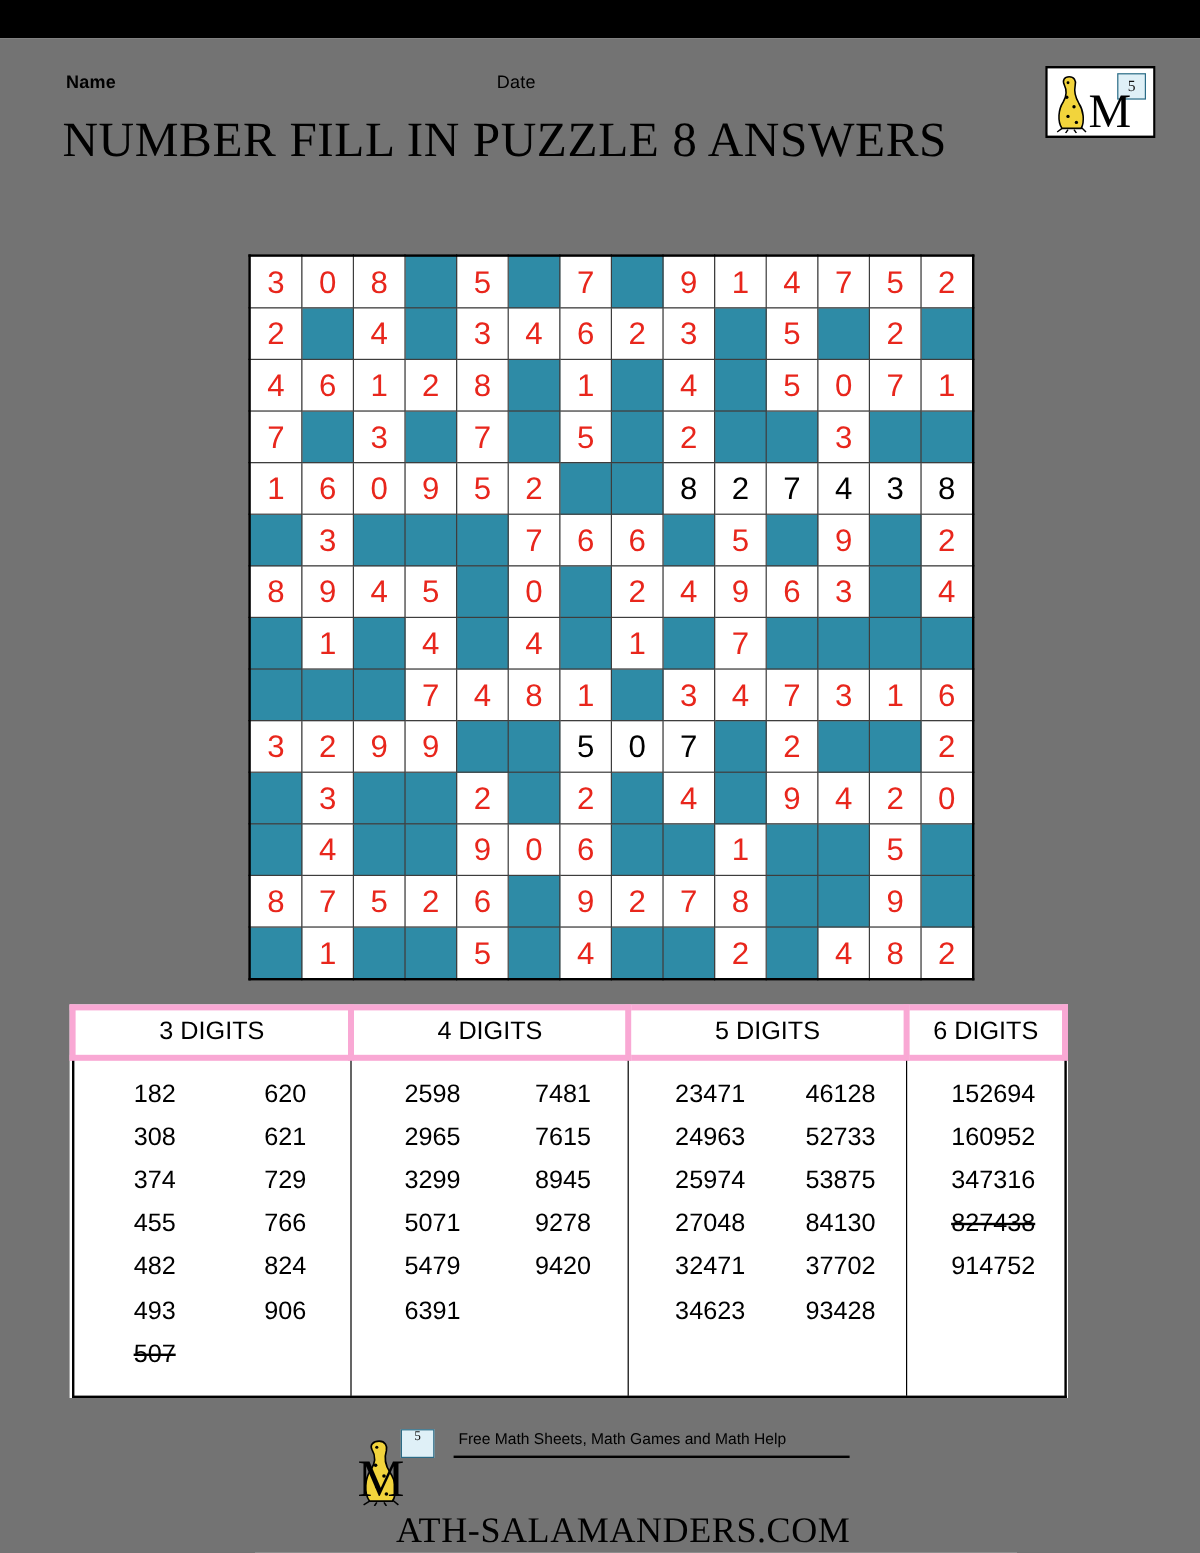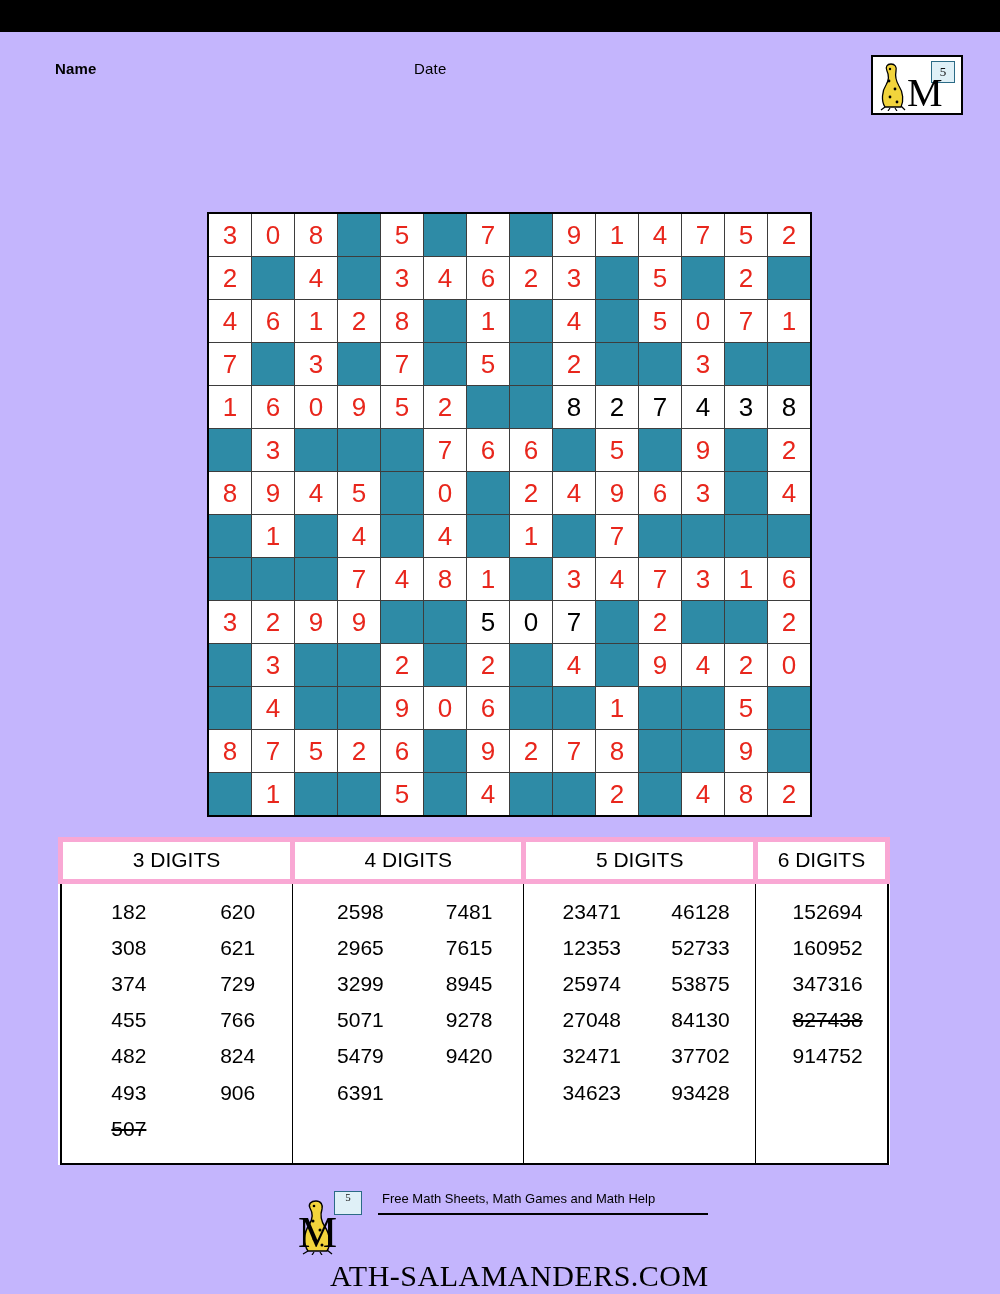--- a/index.html
+++ b/index.html
@@ -22,21 +22,21 @@
     top: 0; left: 0;
     width: 1000px;
     height: 32px;
     background: #000000;
   }
   .page-inner {
     position: absolute;
     top: 32px; left: 0;
     width: 1000px;
     height: 1262px;
-    background: #c4b5fd;
+    background: #737373;
   }
 
   
   .hdr-name {
     position: absolute;
     left: 55px; top: 28px;
     font-size: 15px;
     font-weight: bold;
     letter-spacing: .2px;
   }
@@ -238,20 +238,21 @@
       <circle cx="12" cy="20" r="1.4" fill="#000"></circle>
       <circle cx="18" cy="28" r="1.4" fill="#000"></circle>
       <circle cx="13" cy="36" r="1.4" fill="#000"></circle>
       <circle cx="20" cy="41" r="1.4" fill="#000"></circle>
       <path d="M8 46 l-4 3 M13 47 l-2 3 M18 47 l2 3 M24 45 l4 4" stroke="#000" stroke-width="1.2" fill="none"></path>
     </svg>
     <div class="flagbox">5</div>
     <div class="mletter">M</div>
   </div>
 
+  <h1 class="title">NUMBER FILL IN PUZZLE 8 ANSWERS</h1>
 
   <table id="grid">
     <tbody>
         <tr>
           <td class="open red">3</td>
           <td class="open red">0</td>
           <td class="open red">8</td>
           <td class="block"></td>
           <td class="open red">5</td>
           <td class="block"></td>
@@ -523,21 +524,21 @@
                 <div class="num">8945</div>
                 <div class="num">9278</div>
                 <div class="num">9420</div>
               </div>
             </div>
           </td>
           <td class="coltd">
             <div class="numcols">
               <div class="numcol">
                 <div class="num">23471</div>
-                <div class="num">12353</div>
+                <div class="num">24963</div>
                 <div class="num">25974</div>
                 <div class="num">27048</div>
                 <div class="num">32471</div>
                 <div class="num">34623</div>
               </div>
               <div class="numcol">
                 <div class="num">46128</div>
                 <div class="num">52733</div>
                 <div class="num">53875</div>
                 <div class="num">84130</div>

